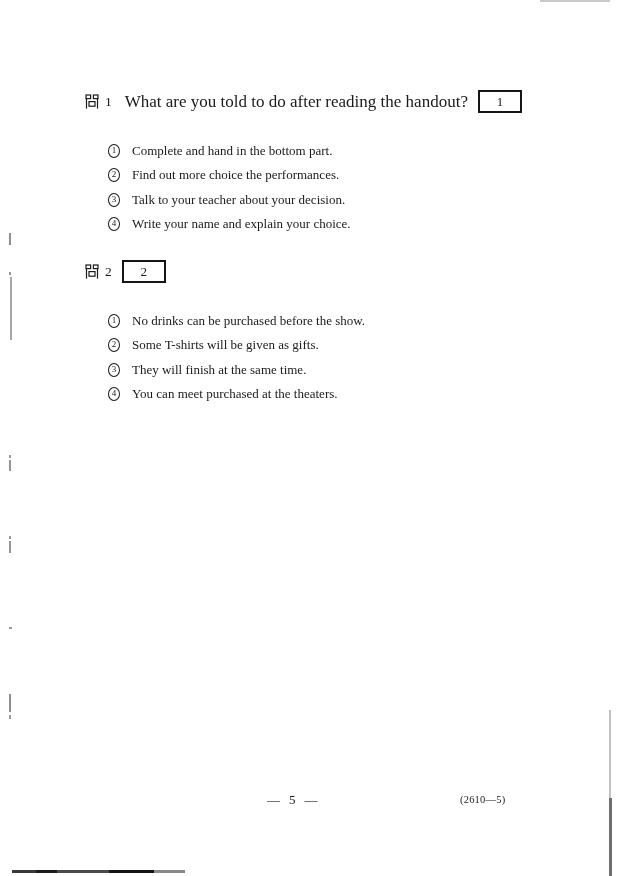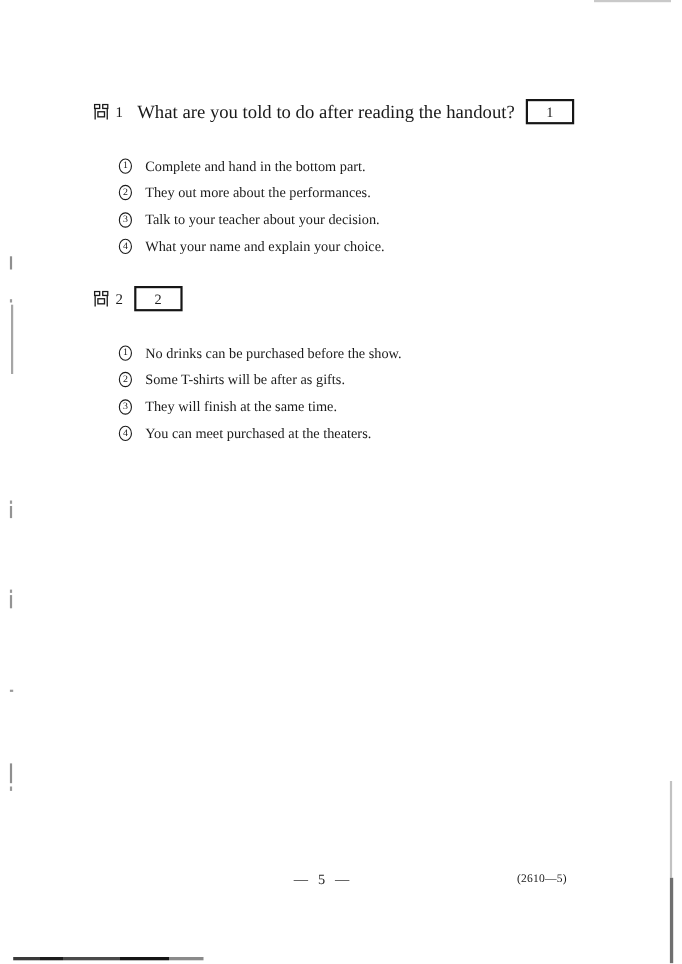--- a/index.html
+++ b/index.html
@@ -25,21 +25,21 @@
     border:1.2px solid #1a1a1a;border-radius:50%;
     font-size:9px;line-height:11.5px;text-align:center;
     font-family:"Liberation Serif",serif;
   }
   .otext{margin-left:12px;font-size:13px;white-space:nowrap;text-align:center;}
   .footer-page{
     position:absolute;left:267px;top:792px;display:flex;align-items:center;
     column-gap:9px;font-size:13px;
   }
   .footer-code{
-    position:absolute;left:470px;top:794px;font-size:10.5px;letter-spacing:0.2px;text-align:right;
+    position:absolute;left:460px;top:794px;font-size:10.5px;letter-spacing:0.2px;text-align:right;
   }
   .art{position:absolute;}
 </style>
 </head>
 <body>
 
 <div class="page">
 
   <div class="qrow" style="left:85px;top:89px;">
     <span class="qkanji">
@@ -61,29 +61,29 @@
     </span>
   </div>
 
   <div class="opts" style="top:139px;">
     <div class="opt">
       <span class="circ">1</span>
       <span class="otext">Complete and hand in the bottom part.</span>
     </div>
     <div class="opt">
       <span class="circ">2</span>
-      <span class="otext">They out more about the performances.</span>
+      <span class="otext">Find out more choice the performances.</span>
     </div>
     <div class="opt">
       <span class="circ">3</span>
       <span class="otext">Talk to your teacher about your decision.</span>
     </div>
     <div class="opt">
       <span class="circ">4</span>
-      <span class="otext">What your name and explain your choice.</span>
+      <span class="otext">Write your name and explain your choice.</span>
     </div>
   </div>
 
   <div class="qrow" style="left:85px;top:259px;">
     <span class="qkanji">
       <svg class="kanji" width="14" height="15" viewBox="0 0 14 15" aria-hidden="true">
         <g fill="none" stroke="#1a1a1a" stroke-width="1.2">
           <rect x="1" y="1" width="4.6" height="3.6"></rect>
           <rect x="8.4" y="1" width="4.6" height="3.6"></rect>
           <line x1="1.5" y1="4.6" x2="1.5" y2="14.6"></line>
@@ -99,21 +99,21 @@
     </span>
   </div>
 
   <div class="opts" style="top:309px;">
     <div class="opt">
       <span class="circ">1</span>
       <span class="otext">No drinks can be purchased before the show.</span>
     </div>
     <div class="opt">
       <span class="circ">2</span>
-      <span class="otext">Some T-shirts will be after as gifts.</span>
+      <span class="otext">Some T-shirts will be given as gifts.</span>
     </div>
     <div class="opt">
       <span class="circ">3</span>
       <span class="otext">They will finish at the same time.</span>
     </div>
     <div class="opt">
       <span class="circ">4</span>
       <span class="otext">You can meet purchased at the theaters.</span>
     </div>
   </div>

